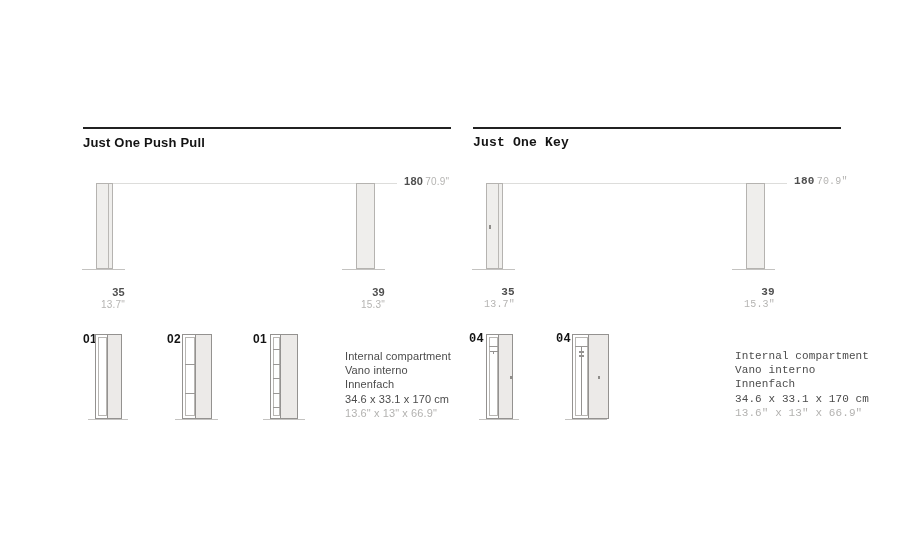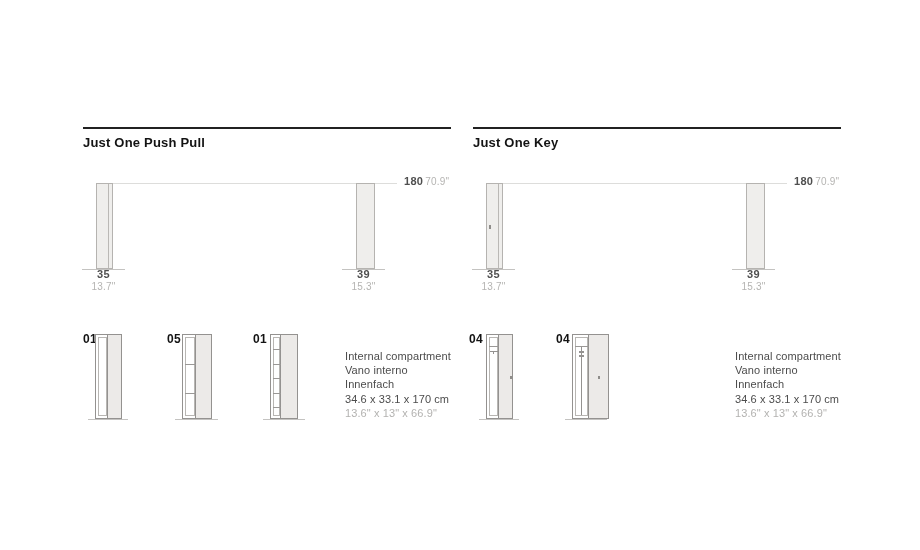--- a/index.html
+++ b/index.html
@@ -1,39 +1,39 @@
 <!DOCTYPE html>
 <html><head>
 <meta charset="utf-8">
 <style>
   html,body { margin:0; padding:0; background:#ffffff; }
   .page { position:relative; width:920px; height:550px; background:#ffffff;
           font-family:"Liberation Sans", sans-serif; overflow:hidden; }
   .col { position:absolute; top:0; width:368px; height:550px; }
   .col-left { left:83px; }
-  .col-right { left:473px; }
+  .col-right { left:473px;font-family:Liberation Mono, monospace; }
 
   .rule { position:absolute; left:0; top:127px; width:368px; height:2px; background:#212121; }
   .title { position:absolute; left:0; top:135px; font-size:13px; font-weight:bold;
            color:#131313; letter-spacing:0.2px; white-space:nowrap; }
 
   .dim-line { position:absolute; left:13px; top:183px; width:301px; height:1px; background:#dddddb; }
 
   .cab { position:absolute; top:183px; height:86px; background:#efeeec;
          border:1px solid #b5b3b0; box-sizing:border-box; }
   .cab-1 { left:13px; width:17px; }
   .cab-2 { left:273px; width:19px; }
   .gap  { position:absolute; top:0; bottom:0; right:3px; width:1px; background:#bab8b5; }
   .lock { position:absolute; background:#8f8d8a; }
 
   .baseline { position:absolute; height:1px; background:#c4c3c1; }
   .base-1 { left:-1px; top:269px; width:43px; }
   .base-2 { left:259px; top:269px; width:43px; }
 
-  .wdim { position:absolute; top:268px; width:43px; text-align:center; }
+  .wdim { position:absolute; top:286px; width:43px; text-align:right; }
   .wdim-1 { left:-1px; } .wdim-2 { left:259px; }
   .cm   { display:block; font-size:11px; font-weight:bold; color:#4f4f4f; line-height:12px; letter-spacing:0.3px; }
   .inch { display:block; font-size:10px; color:#b5b4b2; line-height:11px; margin-top:1px; letter-spacing:0.2px; }
 
   .hdim { position:absolute; left:321px; top:175px; display:flex; gap:2px; align-items:baseline; }
   .hdim .cm   { display:inline; line-height:normal; }
   .hdim .inch { display:inline; line-height:normal; margin:0; }
 
   .vlabel { position:absolute; top:332px; font-size:12px; font-weight:bold;
             color:#131313; letter-spacing:0.4px; }
@@ -85,21 +85,21 @@
       <span class="inch">70.9"</span>
     </div>
 
     <div class="vlabel" style="left:0px">01</div>
     <div class="scab" style="left:12px;width:27px">
       <div class="panel" style="width:13px"></div>
       <div class="inner" style="left:2px;width:9px"></div>
     </div>
     <div class="baseline" style="left:5px;top:419px;width:40px"></div>
 
-    <div class="vlabel" style="left:84px">05</div>
+    <div class="vlabel" style="left:84px">02</div>
     <div class="scab" style="left:99px;width:30px">
       <div class="panel" style="width:15px"></div>
       <div class="inner" style="left:2px;width:10px"></div>
       <div class="shelf" style="left:2px;width:11px;top:29px"></div>
       <div class="shelf" style="left:2px;width:11px;top:58px"></div>
     </div>
     <div class="baseline" style="left:92px;top:419px;width:43px"></div>
 
     <div class="vlabel" style="left:170px">01</div>
     <div class="scab" style="left:187px;width:28px">

